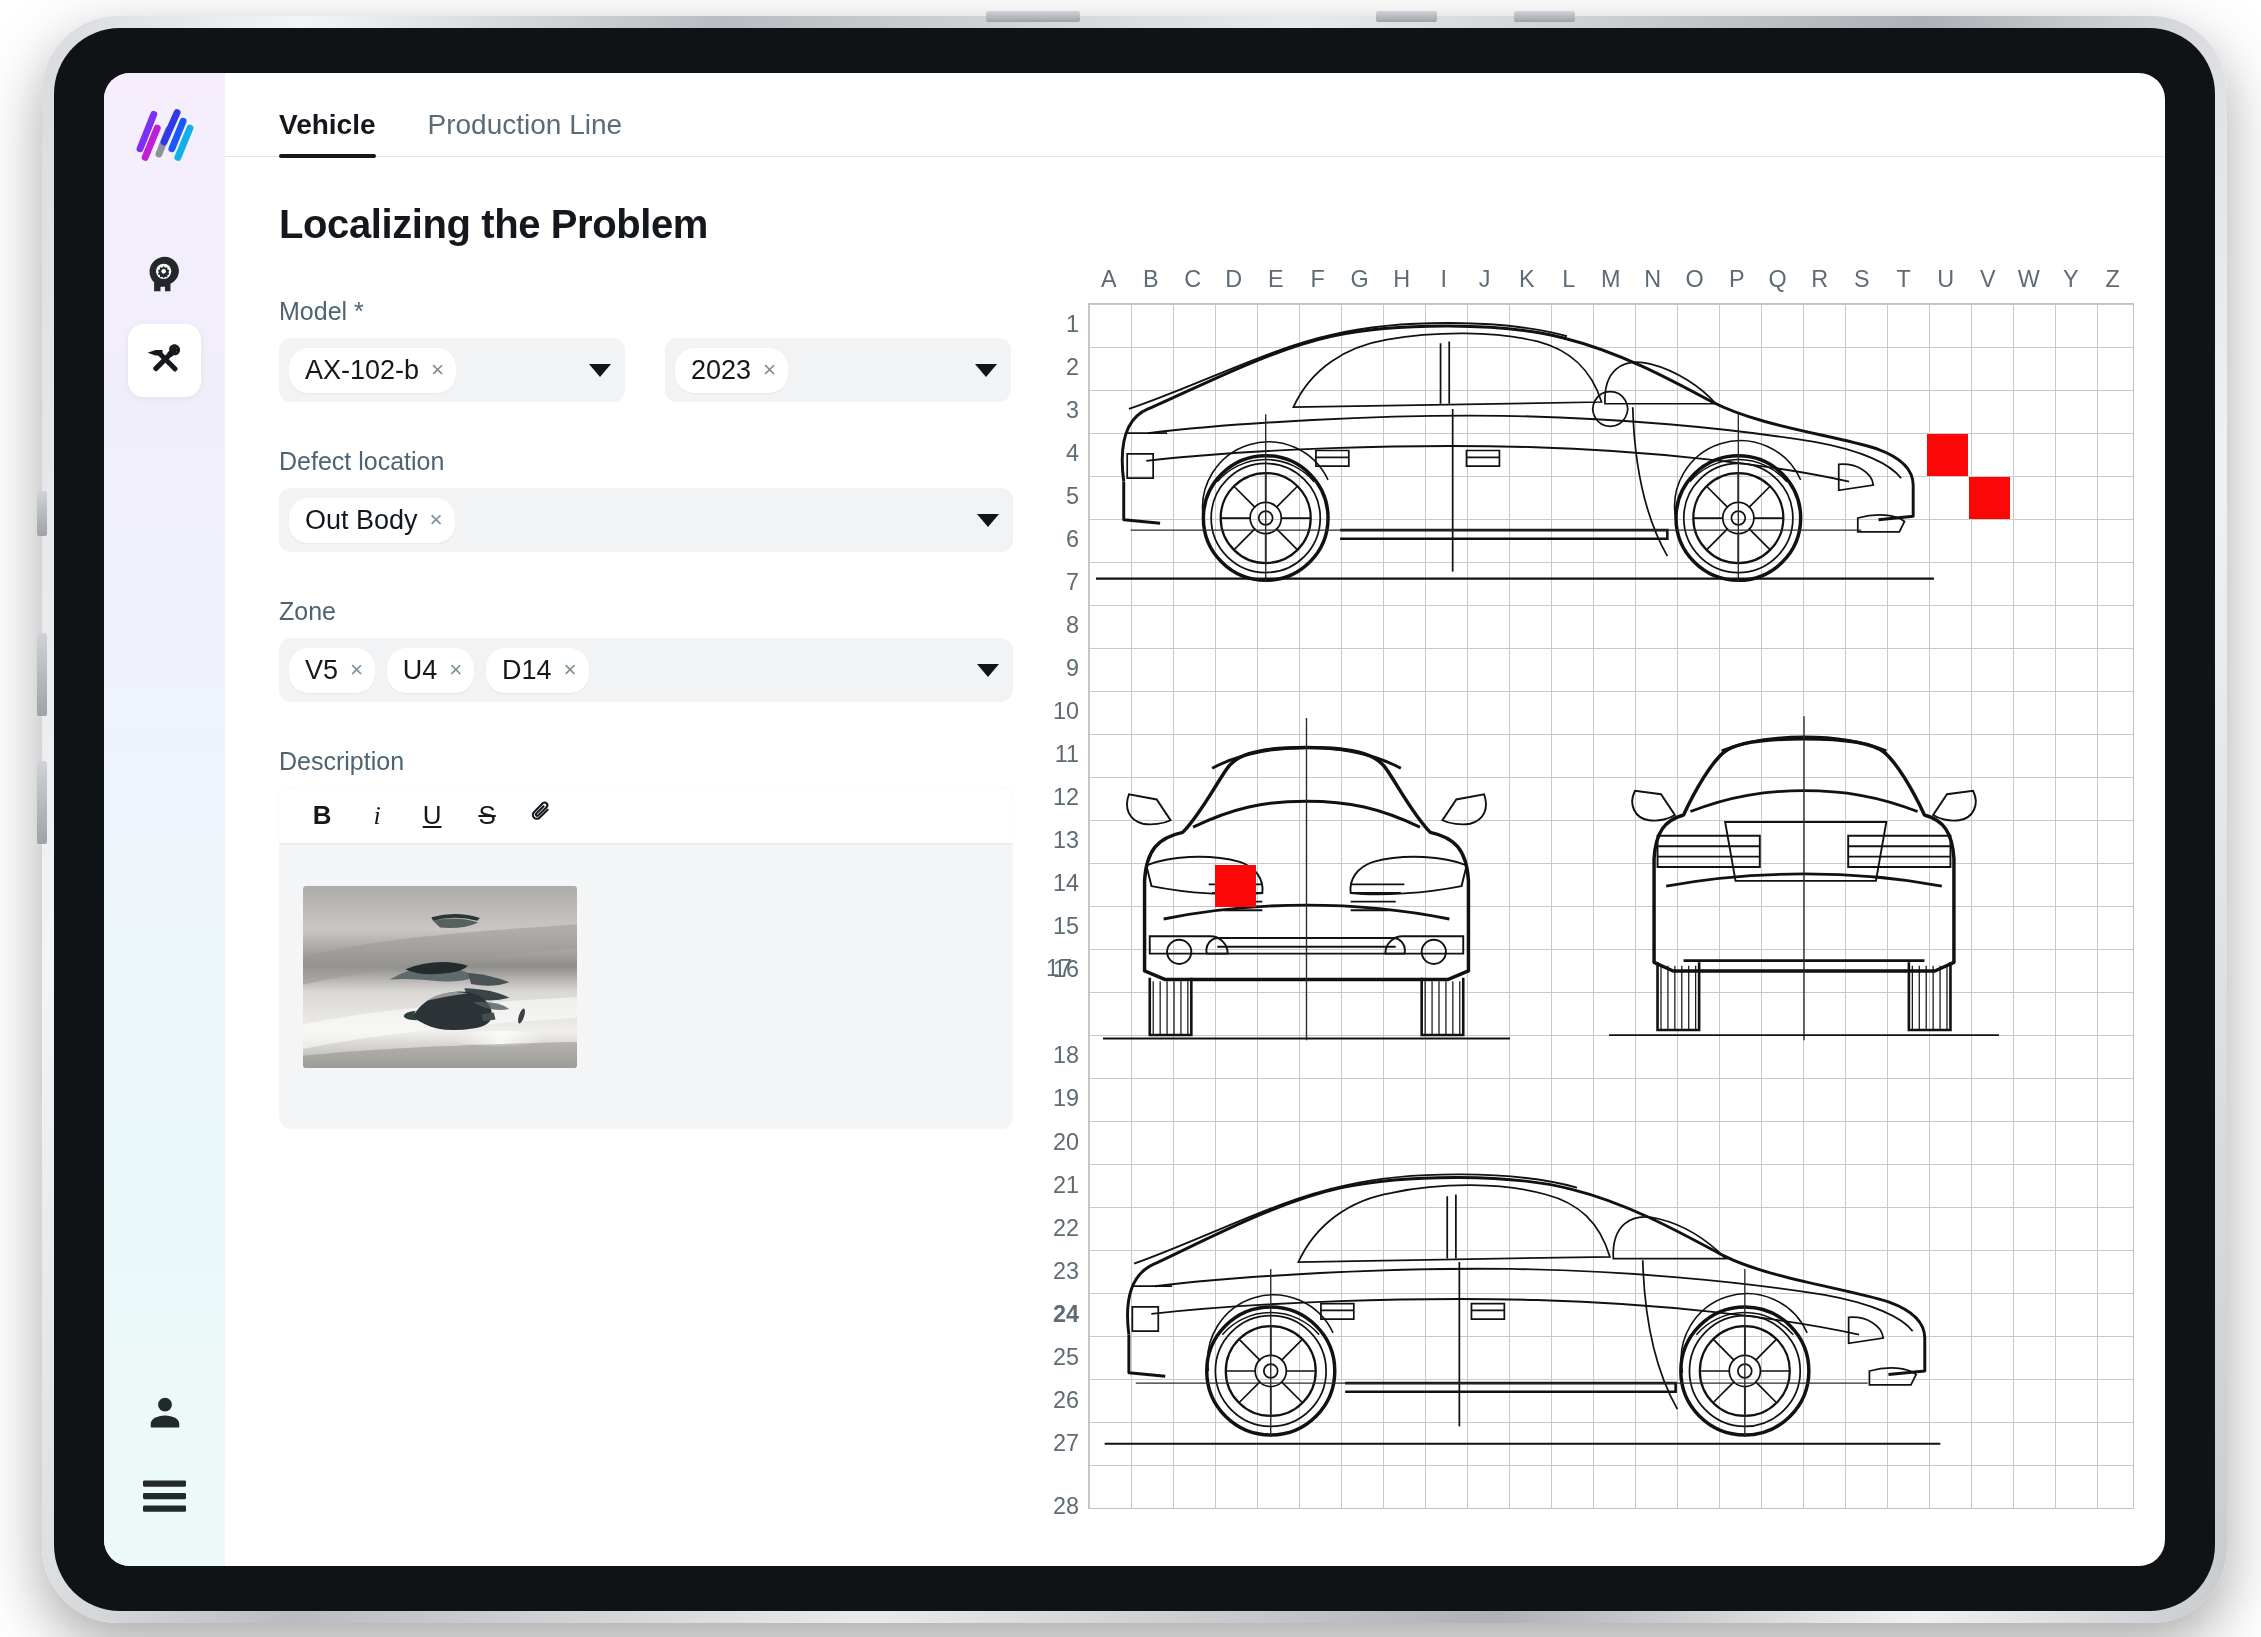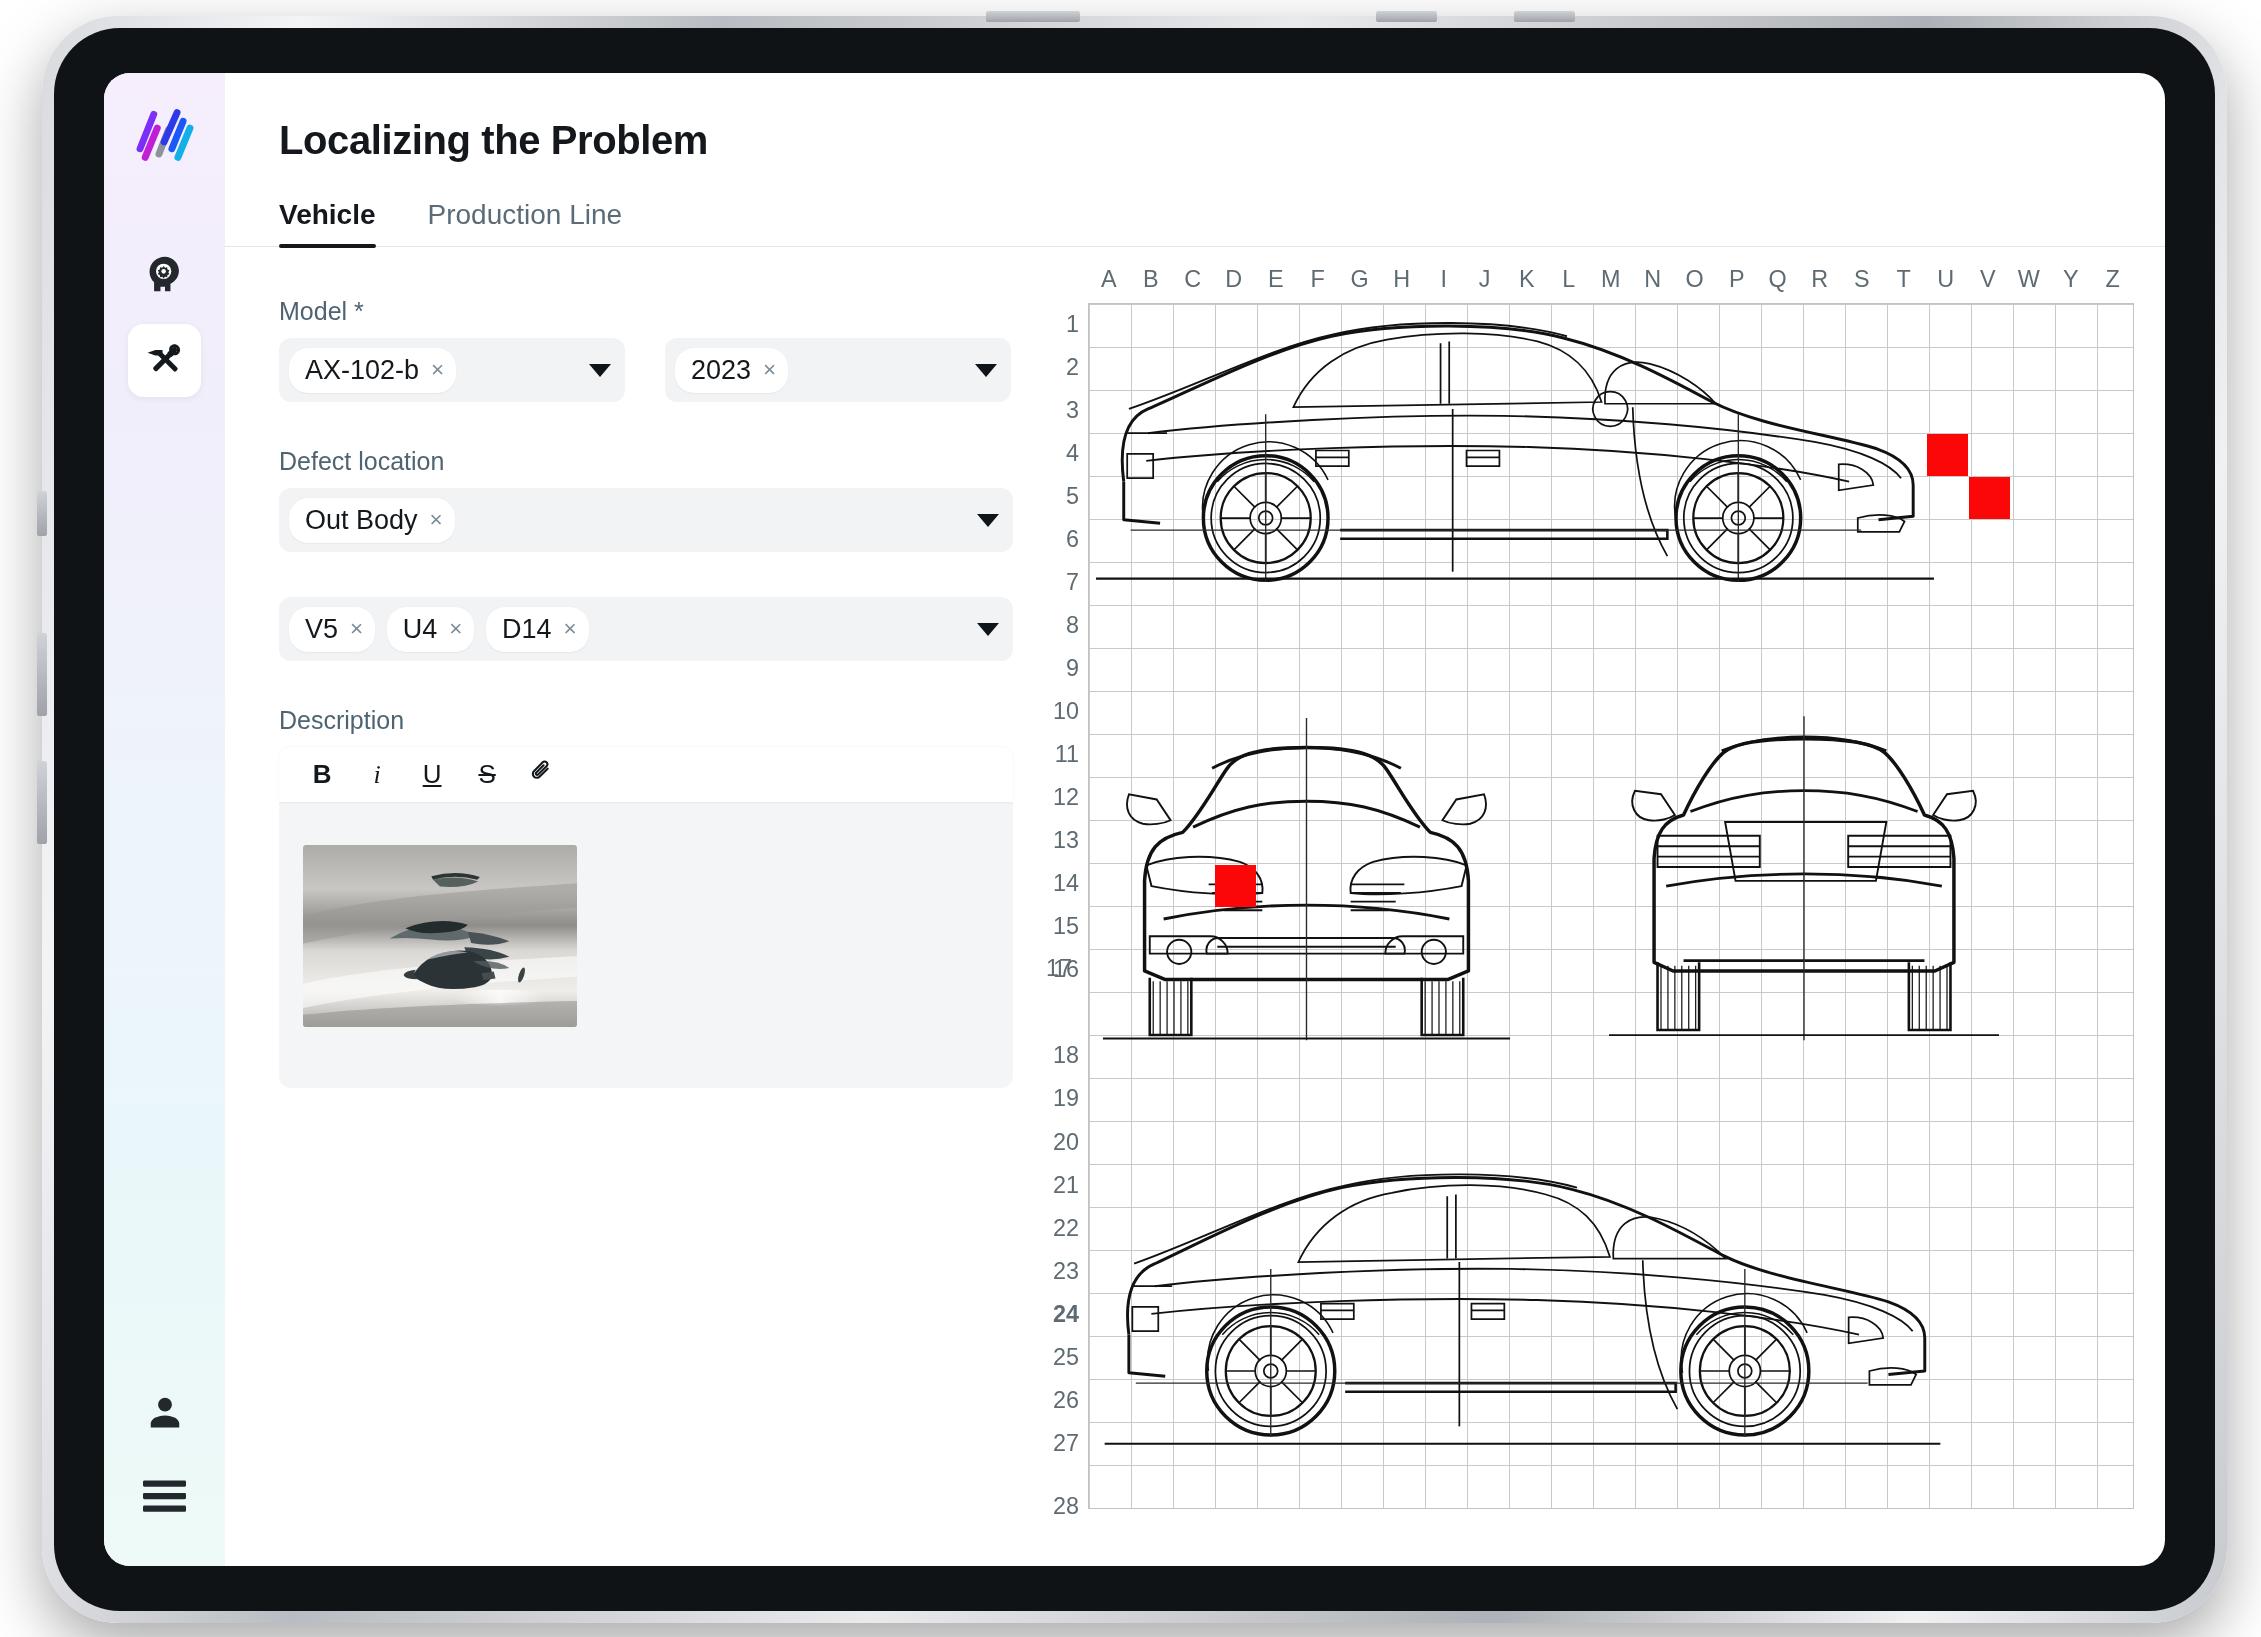--- a/index.html
+++ b/index.html
@@ -270,26 +270,26 @@
               <rect x="0" y="1" width="48" height="7" rx="1.5"></rect>
               <rect x="0" y="15" width="48" height="7" rx="1.5"></rect>
               <rect x="0" y="29" width="48" height="7" rx="1.5"></rect>
             </svg>
           </span>
         </div>
       </div>
 
       <div id="main">
 
-        <div id="page-title">Localizing the Problem</div>
-
         <div id="tabs">
           <div class="tab active">Vehicle</div>
           <div class="tab">Production Line</div>
         </div>
+
+        <div id="page-title">Localizing the Problem</div>
 
         <div id="content">
 
           <div id="form-col">
 
             <div class="field-group">
               <div class="field-label">Model *</div>
               <div class="row-2">
                 <div class="select-box w-narrow">
                   <div class="chips">
@@ -319,20 +319,21 @@
                   <span class="chip">
                     <span>Out Body</span>
                     <span class="chip-x">×</span>
                   </span>
                 </div>
                 <span class="caret"></span>
               </div>
             </div>
 
             <div class="field-group">
+              <div class="field-label">Zone</div>
               <div class="select-box w-wide">
                 <div class="chips">
                   <span class="chip">
                     <span>V5</span>
                     <span class="chip-x">×</span>
                   </span>
                   <span class="chip">
                     <span>U4</span>
                     <span class="chip-x">×</span>
                   </span>

